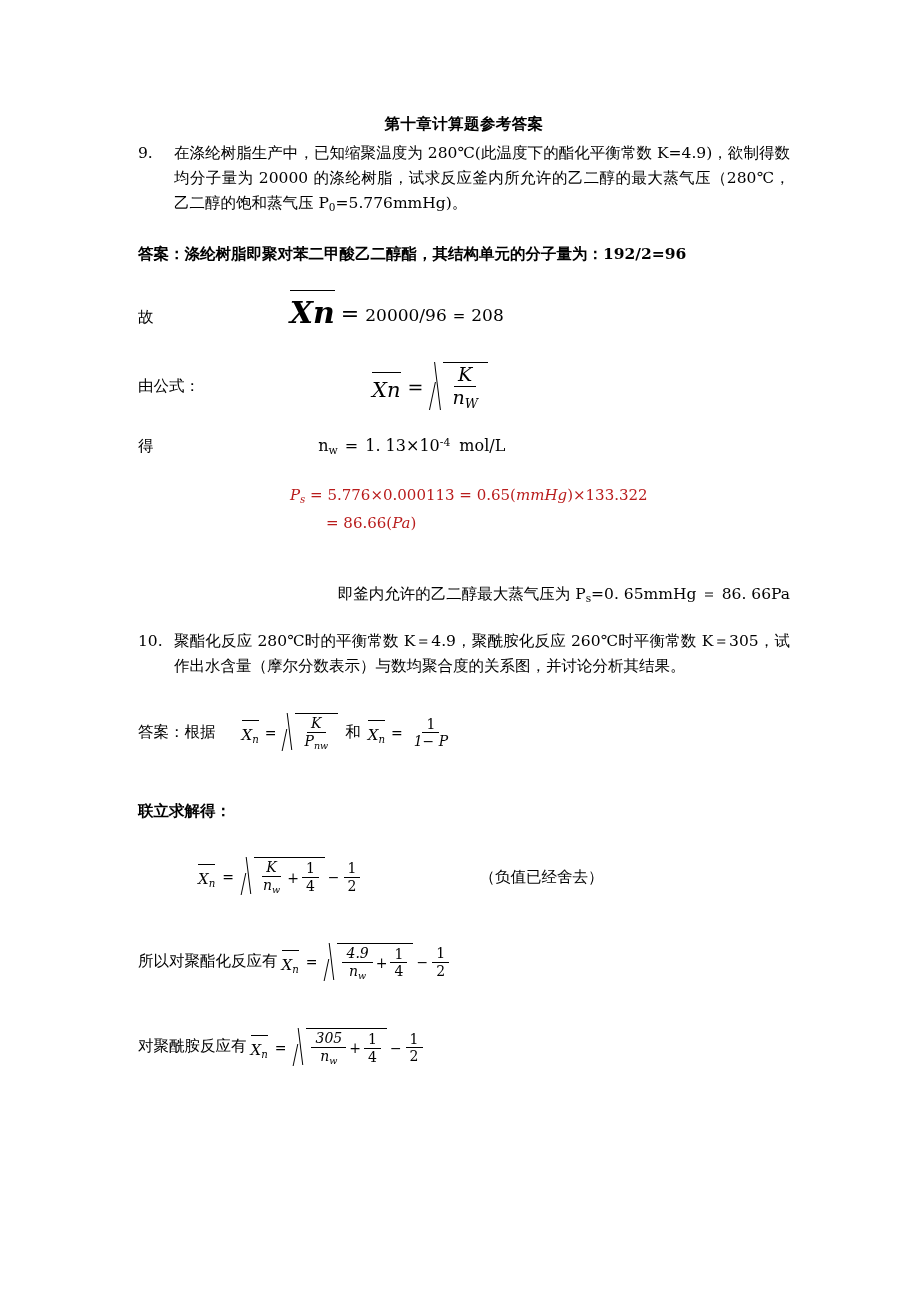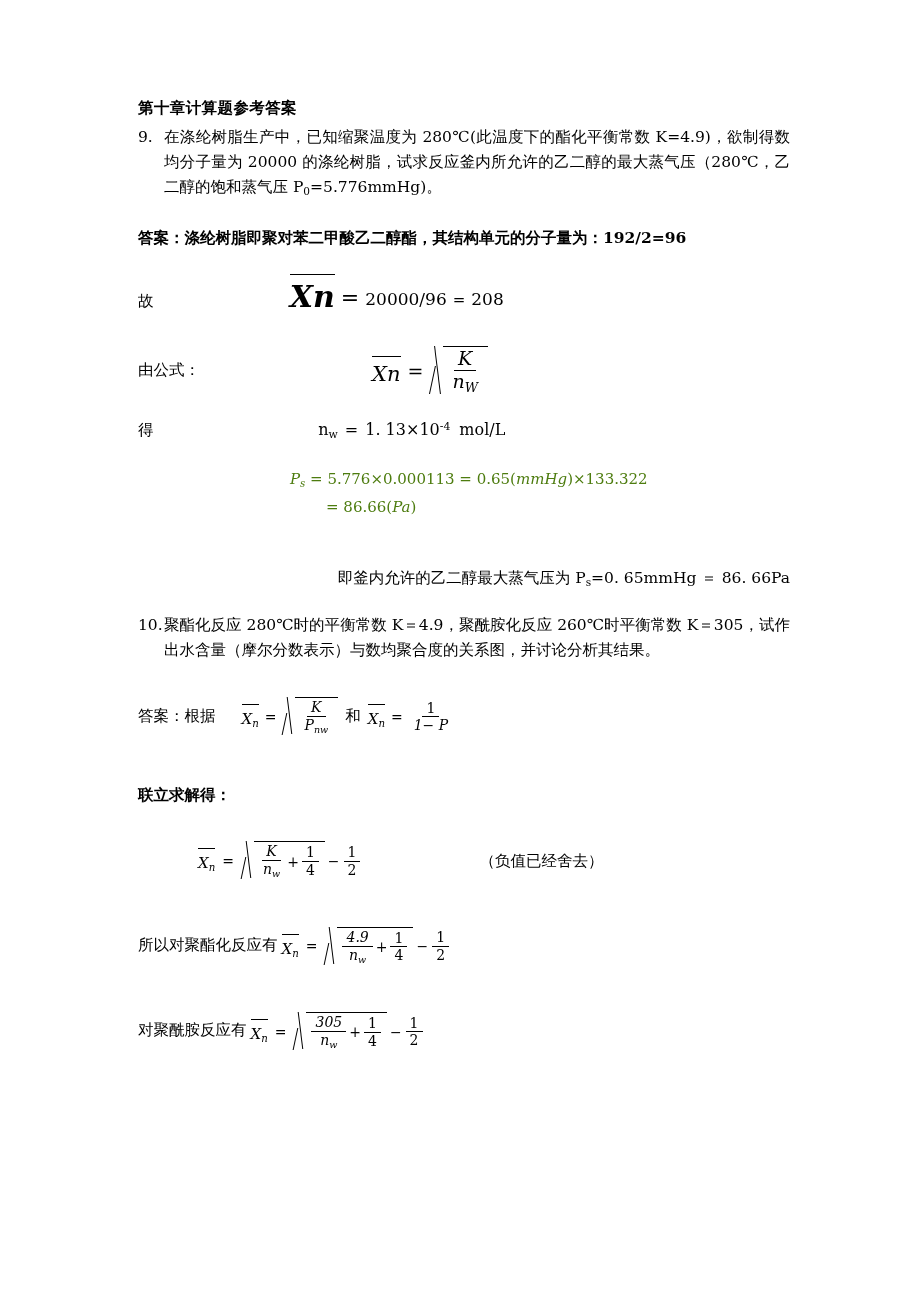--- a/index.html
+++ b/index.html
@@ -21,24 +21,25 @@
   }
   .content {
     position: absolute;
     left: 138px;
     top: 96px;
     width: 652px;
   }
 
   
   .doc-title {
+    text-align: center;
     font-weight: bold;
     font-size: 15.5px;
     letter-spacing: 0.4px;
-    margin: 0 0 6px 0;
+    margin: 16px 0 6px 0;
     line-height: 1.5;
   }
   .para {
     font-size: 15.5px;
     line-height: 1.62;
     margin: 0;
     text-align: justify;
     font-weight: bold;
   }
   .q-item {
@@ -48,20 +49,21 @@
     line-height: 1.62;
   }
   .q-num {
     flex: 0 0 auto;
     width: 26px;
     text-align: left;
   }
   .q-body {
     flex: 1 1 auto;
     text-align: justify;
+    margin-left: 10px;
   }
   .spacer-md { height: 24px; }
   .spacer-lg { height: 34px; }
   .spacer-xl { height: 46px; }
 
   
   sub { font-size: 0.68em; vertical-align: -0.28em; }
   sup { font-size: 0.68em; vertical-align: 0.45em; }
 
   .mathline {
@@ -147,21 +149,21 @@
     border-top: 1.4px solid #000;
     padding: 2px 5px 2px 4px;
     display: flex;
     align-items: center;
   }
 
   
   .ps-block {
     font-family: "DejaVu Serif", "Liberation Serif", serif;
     font-size: 15px;
-    color: #4d7c0f;
+    color: #b91c1c;
     line-height: 1.9;
     padding-left: 152px;
   }
   .ps-block .it { font-style: italic; }
   .ps-line2 { padding-left: 36px; }
 
   .concl {
     font-size: 15.5px;
     padding-left: 40px;
     text-align: right;

